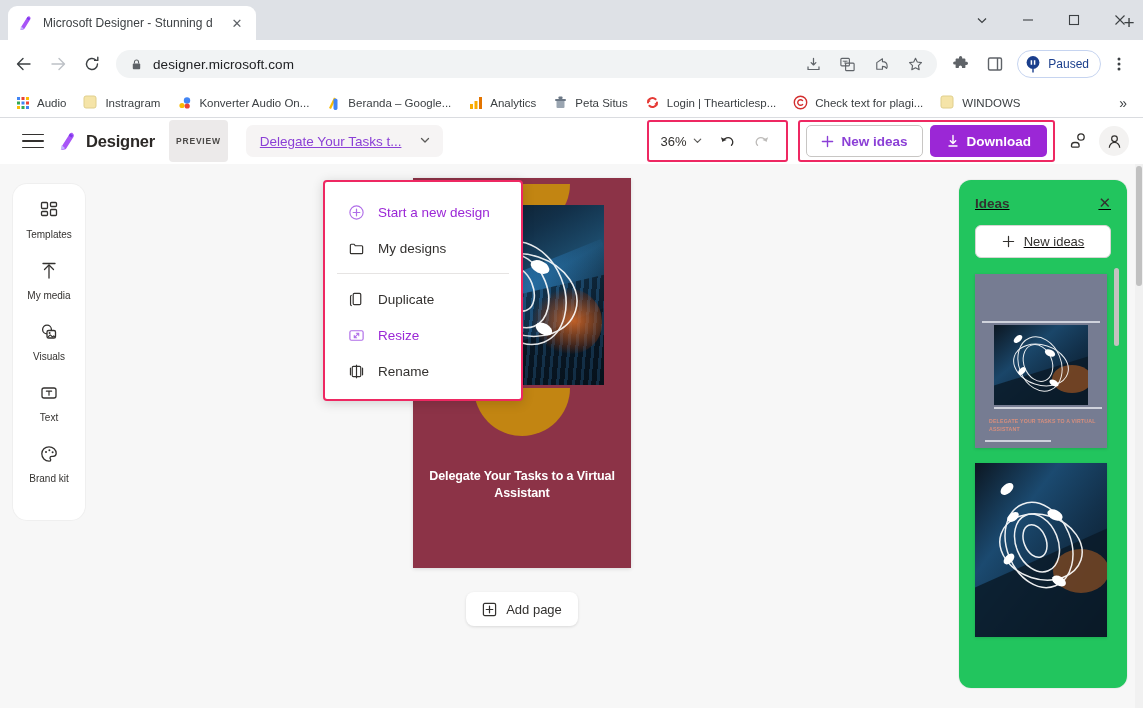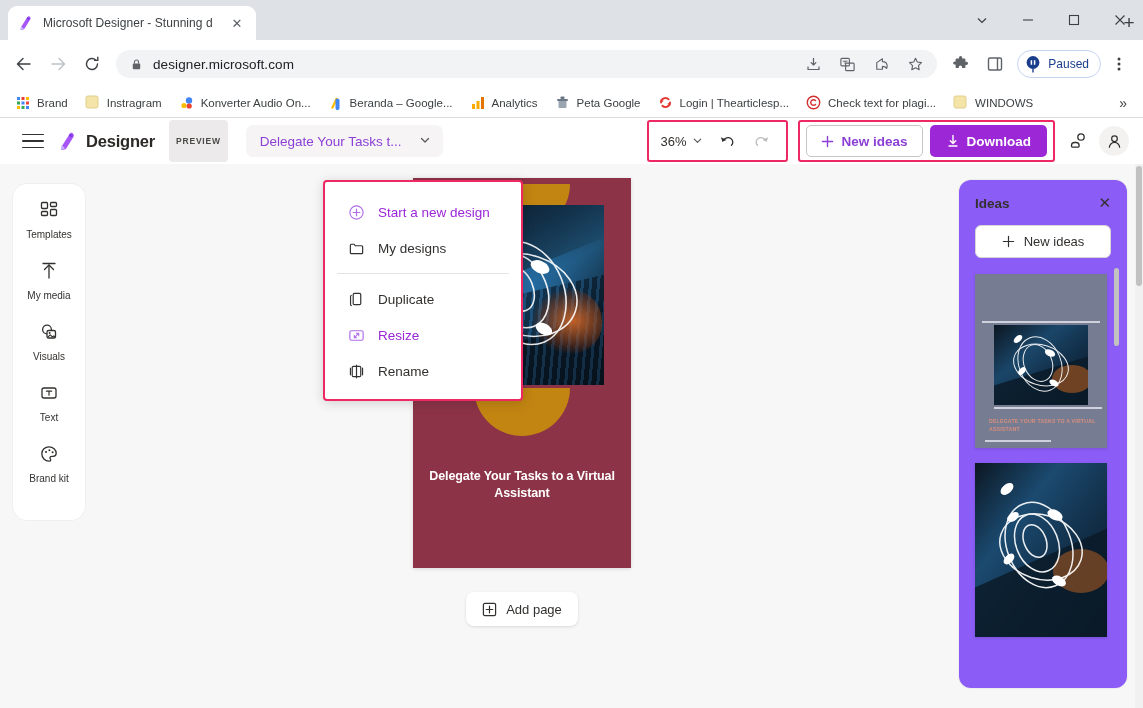--- a/index.html
+++ b/index.html
@@ -93,21 +93,21 @@
   .brand { display:flex; align-items:center; gap:8px; }
   .brand-name { font-size:16.5px; font-weight:bold; color:#2b2826; letter-spacing:-0.2px; }
   .preview-pill {
     background:#eceaea; color:#4c4a48; font-size:8.5px; font-weight:bold;
     letter-spacing:0.8px; padding:16px 7px; border-radius:4px;
   }
   .doc-pill {
     background:#f6f4f4; border-radius:7px; height:32px; display:flex;
     align-items:center; gap:18px; padding: 0 12px 0 14px; margin-left:4px;
   }
-  .doc-name { font-size:13.5px; color:#8b3fd6; font-weight:500; }
+  .doc-name { font-size:13.5px; color:#8b3fd6; font-weight:500;text-decoration:underline; }
   .doc-chev { color:#5b5a58; font-size:11px; }
 
   .header-right { margin-left:auto; display:flex; align-items:center; gap:0; }
 
   .hl-box { border: 2.5px solid #ee2862; border-radius: 3px; }
 
   .zoom-group {
     display:flex; align-items:center; gap:6px; padding: 5px 11px; height:42px;
   }
   .zoom-val { font-size:13px; color:#33312f; }
@@ -197,23 +197,24 @@
   .menu-item {
     height:36px; display:flex; align-items:center; gap:13px; padding: 0 22px;
     font-size:13.5px; color:#33312f;
   }
   .menu-item.accent { color:#9b27d6; }
   .menu-item .mi-ico { width:18px; height:18px; display:flex; align-items:center; justify-content:center; flex:0 0 18px; }
   .menu-sep { height:1px; background:#e6e4e3; margin: 7px 12px; }
 
   
   .ideas {
-    width:168px; background:#8b5cf6; border-radius:12px; margin: 16px 16px 0 0;
+    width:168px; background:#22c55e; border-radius:12px; margin: 16px 16px 0 0;
     padding: 14px 0 0 0; position:relative; height:508px; overflow:hidden;
     box-shadow: 0 0 0 1px rgba(0,0,0,0.04);
+    text-decoration: underline;
   }
   .ideas-head {
     display:flex; align-items:center; padding: 0 16px; margin-bottom:13px;
   }
   .ideas-title { font-size:13.5px; color:#33312f; font-weight:600; }
   .ideas-close { margin-left:auto; font-size:15px; color:#33312f; }
   .btn-newideas {
     margin: 0 16px 16px 16px; height:33px; border:1px solid #d7d5d3;
     border-radius:6px; display:flex; align-items:center; justify-content:center;
     gap:9px; font-size:13px; color:#33312f; background:#fff;
@@ -389,21 +390,21 @@
             <rect x="6.5" y="2" width="3" height="3" fill="#ea4335"></rect>
             <rect x="11" y="2" width="3" height="3" fill="#fbbc04"></rect>
           <rect x="2" y="6.5" width="3" height="3" fill="#34a853"></rect>
             <rect x="6.5" y="6.5" width="3" height="3" fill="#4285f4"></rect>
             <rect x="11" y="6.5" width="3" height="3" fill="#ea4335"></rect>
           <rect x="2" y="11" width="3" height="3" fill="#fbbc04"></rect>
             <rect x="6.5" y="11" width="3" height="3" fill="#34a853"></rect>
             <rect x="11" y="11" width="3" height="3" fill="#4285f4"></rect>
         </svg>
       </span>
-      <span>Brand</span>
+      <span>Audio</span>
     </div>
     <div class="bm">
       <span class="bm-ico">
         <svg width="14" height="14" viewBox="0 0 14 14">
             <rect x="1" y="1" width="12" height="12" rx="2" fill="#f5e4a8"></rect>
             <rect x="1" y="1" width="12" height="12" rx="2" fill="none" stroke="#e0cf8c"></rect>
           </svg>
       </span>
       <span>Instragram</span>
     </div>
@@ -437,21 +438,21 @@
       <span>Analytics</span>
     </div>
     <div class="bm">
       <span class="bm-ico">
         <svg width="15" height="15" viewBox="0 0 15 15">
             <rect x="2" y="4" width="11" height="2" rx="1" fill="#6b7785"></rect>
             <path d="M3.5 6h8v6a1 1 0 01-1 1h-6a1 1 0 01-1-1z" fill="#9aa5b1"></path>
             <rect x="5.5" y="1.5" width="4" height="2.5" rx="0.8" fill="#6b7785"></rect>
           </svg>
       </span>
-      <span>Peta Google</span>
+      <span>Peta Situs</span>
     </div>
     <div class="bm">
       <span class="bm-ico">
         <svg width="15" height="15" viewBox="0 0 15 15">
             <path d="M12 7.5a4.5 4.5 0 01-7.6 3.2" stroke="#e53935" stroke-width="2" fill="none" stroke-linecap="round"></path>
             <path d="M3 7.5a4.5 4.5 0 017.6-3.2" stroke="#e53935" stroke-width="2" fill="none" stroke-linecap="round"></path>
             <path d="M2.2 4.6l1 2.9 2.6-1.6z" fill="#e53935"></path>
             <path d="M12.8 10.4l-1-2.9-2.6 1.6z" fill="#e53935"></path>
           </svg>
       </span>

